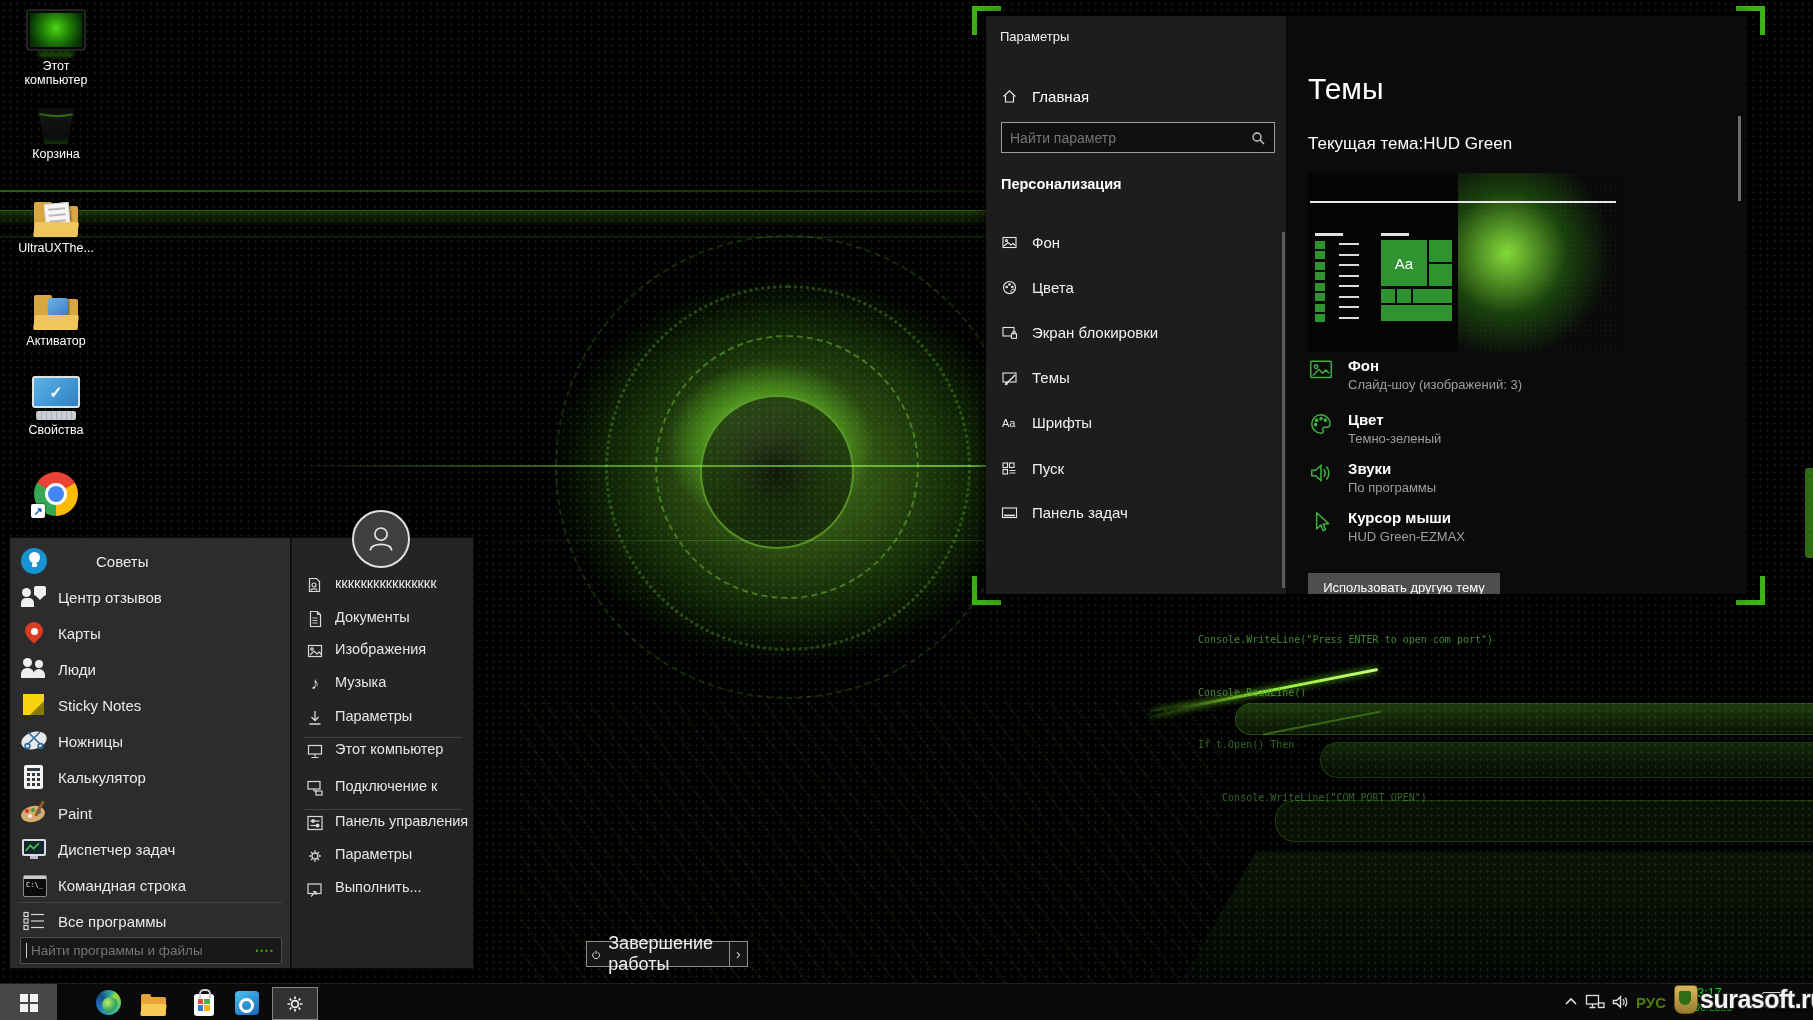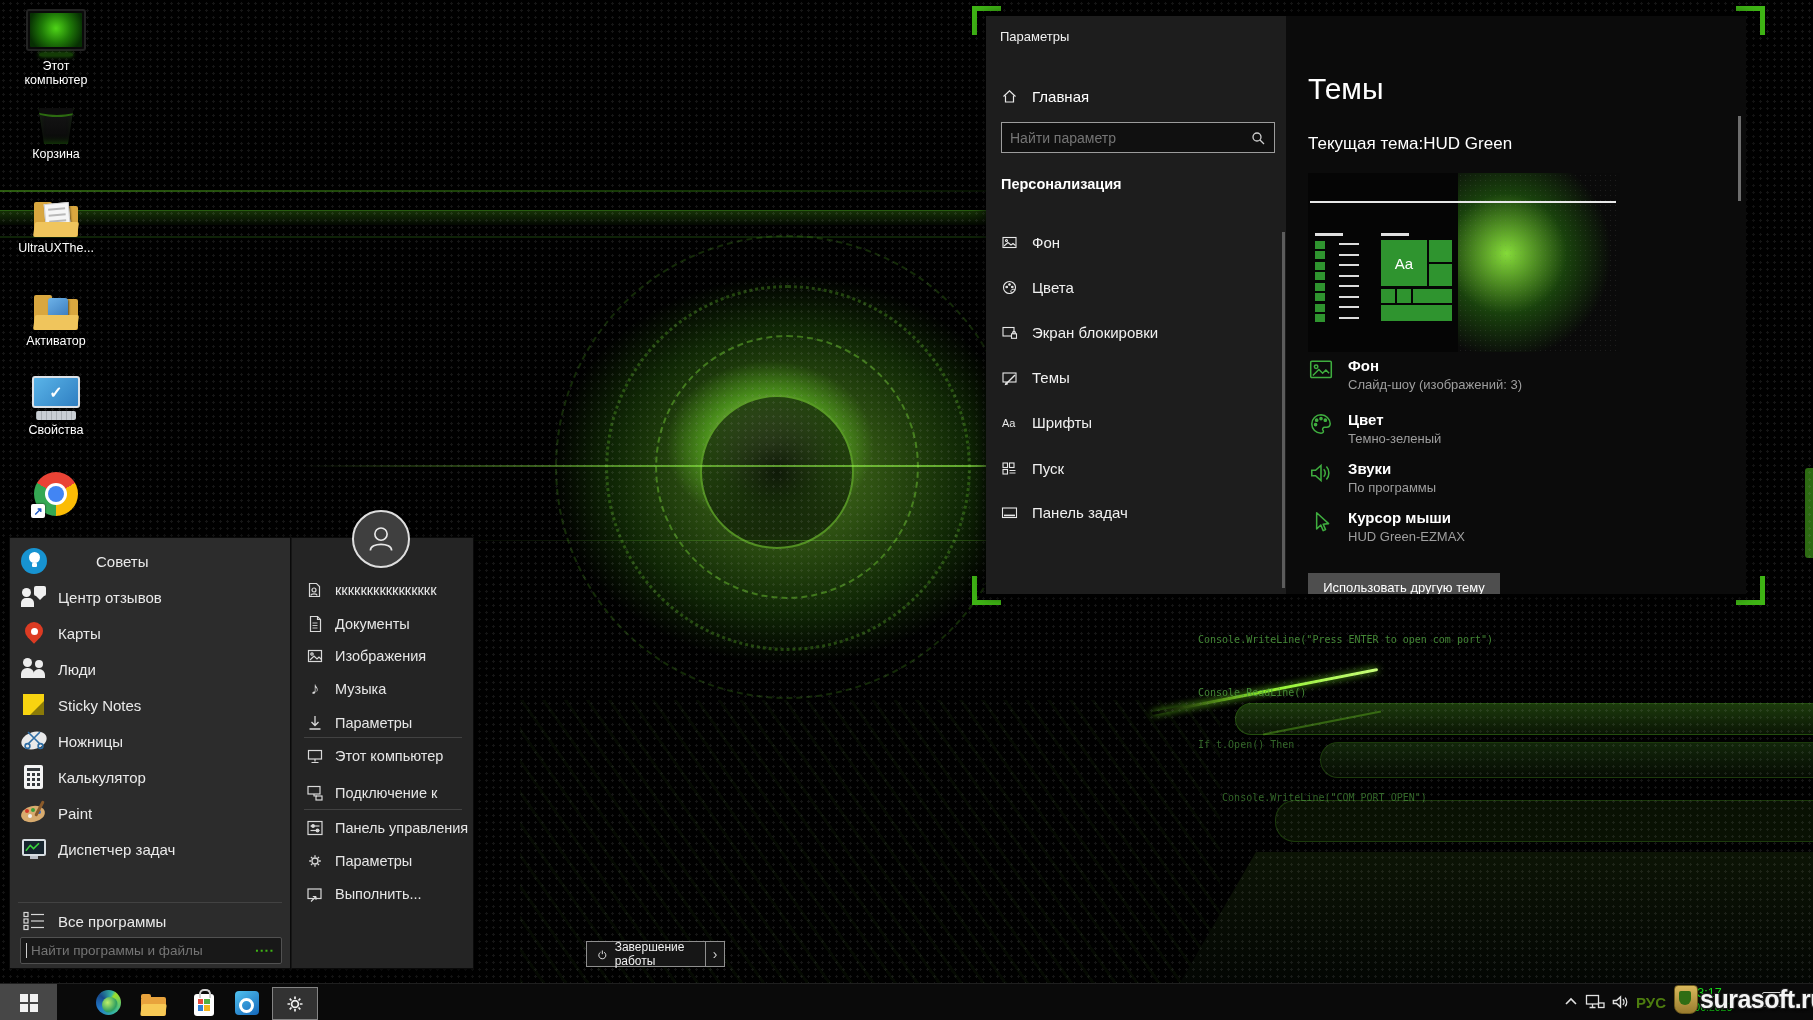--- a/index.html
+++ b/index.html
@@ -126,31 +126,31 @@
      font-size:13px;text-align:center;line-height:30px;}
   .sw-scroll-right{position:absolute;right:5px;top:100px;width:3px;height:85px;background:#6e6e6e;}
 
   
   .sm{left:9px;top:537px;width:465px;height:432px;z-index:4;box-shadow:2px 2px 10px rgba(0,0,0,.9);}
   .sm-left{position:absolute;left:0;top:0;width:282px;height:100%;background:#2c2c2c;border:1px solid #0a0a0a;box-sizing:border-box;}
   .sm-right{position:absolute;left:282px;top:0;width:183px;height:100%;background:#242424;border:1px solid #0a0a0a;border-left:1px solid #161616;box-sizing:border-box;}
   .sm-item{position:absolute;left:0;width:100%;height:34px;display:flex;align-items:center;cursor:default;}
   .sm-item .ico{width:28px;height:28px;margin-left:10px;display:flex;align-items:center;justify-content:center;flex:none;}
   .sm-item .lbl{margin-left:10px;font-size:15px;color:#eaeaea;white-space:nowrap;}
-  .sm-r-item{position:absolute;left:0;width:100%;height:30px;display:flex;align-items:center;cursor:default;}
+  .sm-r-item{position:absolute;left:0;width:100%;height:30px;display:flex;cursor:default;}
   .sm-r-item .ico{width:20px;height:20px;margin-left:13px;display:flex;align-items:center;justify-content:center;flex:none;}
   .sm-r-item .lbl{margin-left:10px;font-size:14.5px;color:#e6e6e6;white-space:nowrap;}
   .sm-div{position:absolute;height:1px;background:#424242;}
   .sm-search{position:absolute;left:10px;top:399px;width:260px;height:25px;background:#181818;border:1px solid #515151;
      border-radius:2px;display:flex;align-items:center;}
   .sm-search .caret{width:1px;height:15px;background:#cfcfcf;margin-left:5px;}
   .sm-search input{flex:1;background:transparent;border:none;outline:none;color:#7a7a7a;font-size:13.5px;padding:0 4px;font-family:inherit;}
   .sm-search .dots{color:#3fb515;font-size:8px;letter-spacing:2px;margin-right:6px;}
   .sm-power{position:absolute;left:294px;top:403px;height:24px;display:flex;border:1px solid #8f8f8f;background:#161616;}
-  .sm-power .main{display:flex;align-items:center;gap:7px;padding:0 10px;font-size:12px;color:#f0f0f0;}
+  .sm-power .main{display:flex;align-items:center;gap:7px;padding:0 4px;font-size:18px;color:#f0f0f0;}
   .sm-power .arrow{width:24px;border-left:1px solid #8f8f8f;display:flex;align-items:center;justify-content:center;color:#cfcfcf;font-size:14px;}
   .avatar{position:absolute;left:343px;top:-27px;width:58px;height:58px;border-radius:50%;background:#3f3f3f;
      border:2px solid #dedede;box-sizing:border-box;display:flex;align-items:center;justify-content:center;z-index:5;}
 
   
   .si{position:relative;width:26px;height:26px;}
   .si-tips{border-radius:50%;background:#1793d1;}
   .si-tips .bulb{position:absolute;left:7.5px;top:4px;width:11px;height:11px;border-radius:50%;background:#fff;}
   .si-tips .base{position:absolute;left:10.5px;top:15px;width:5px;height:4px;background:#fff;border-radius:1px;}
   .si-fb .p{position:absolute;left:1px;top:4px;width:9px;height:9px;border-radius:50%;background:#f0f0f0;}
@@ -615,20 +615,31 @@
                 <div class="scr"></div>
               </div>
             <svg width="18" height="12" viewBox="0 0 15 11">
                 <polyline points="1,9 5,4 8,7 13,2" stroke="#39d43c" stroke-width="1.4" fill="none"></polyline>
               </svg>
             <div class="stand"></div>
           </div>
         </div>
         <div class="lbl">Диспетчер задач</div>
       </div>
+      <div class="sm-item" style="top:330px;">
+        <div class="ico">
+          <div class="si">
+              <div class="si-cmd">
+                <div class="bar"></div>
+            <div class="txt">C:\_</div>
+          </div>
+            </div>
+        </div>
+        <div class="lbl">Командная строка</div>
+      </div>
 
       <div class="sm-div" style="left:8px;top:364px;width:264px;"></div>
 
       <div class="sm-item" style="top:368px;height:30px;">
         <div class="ico">
           <svg width="22" height="20" viewBox="0 0 22 20" stroke="#d8d8d8" stroke-width="1.2" fill="none">
             <rect x="1" y="1.5" width="4" height="4"></rect>
               <path d="M8 3.5 h13"></path>
             <rect x="1" y="8" width="4" height="4"></rect>
               <path d="M8 10 h13"></path>

